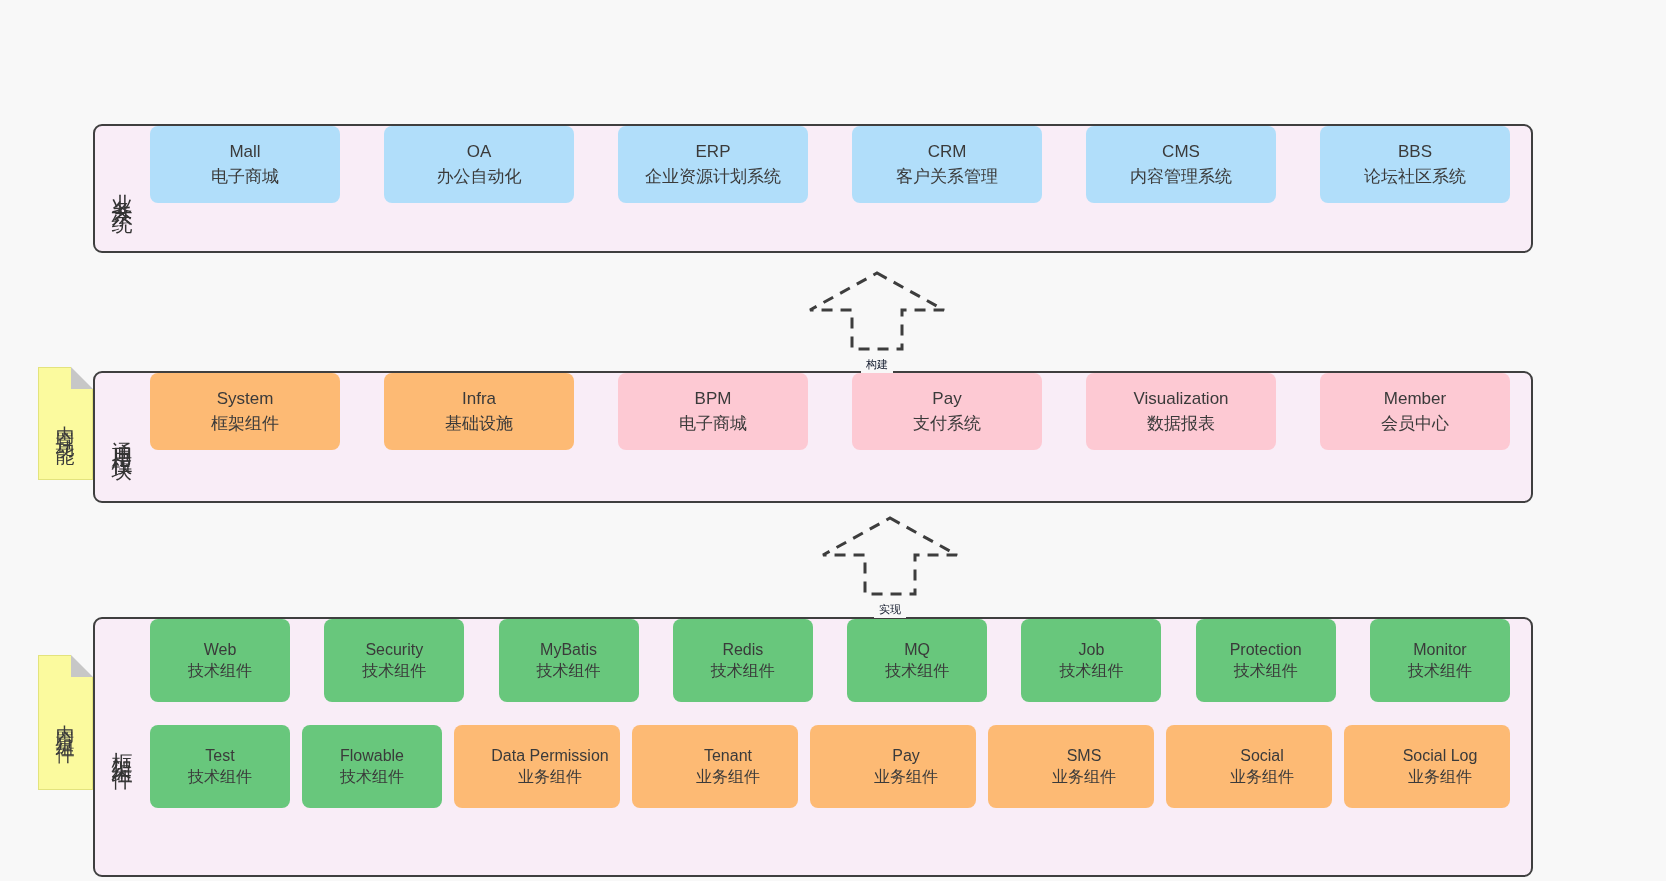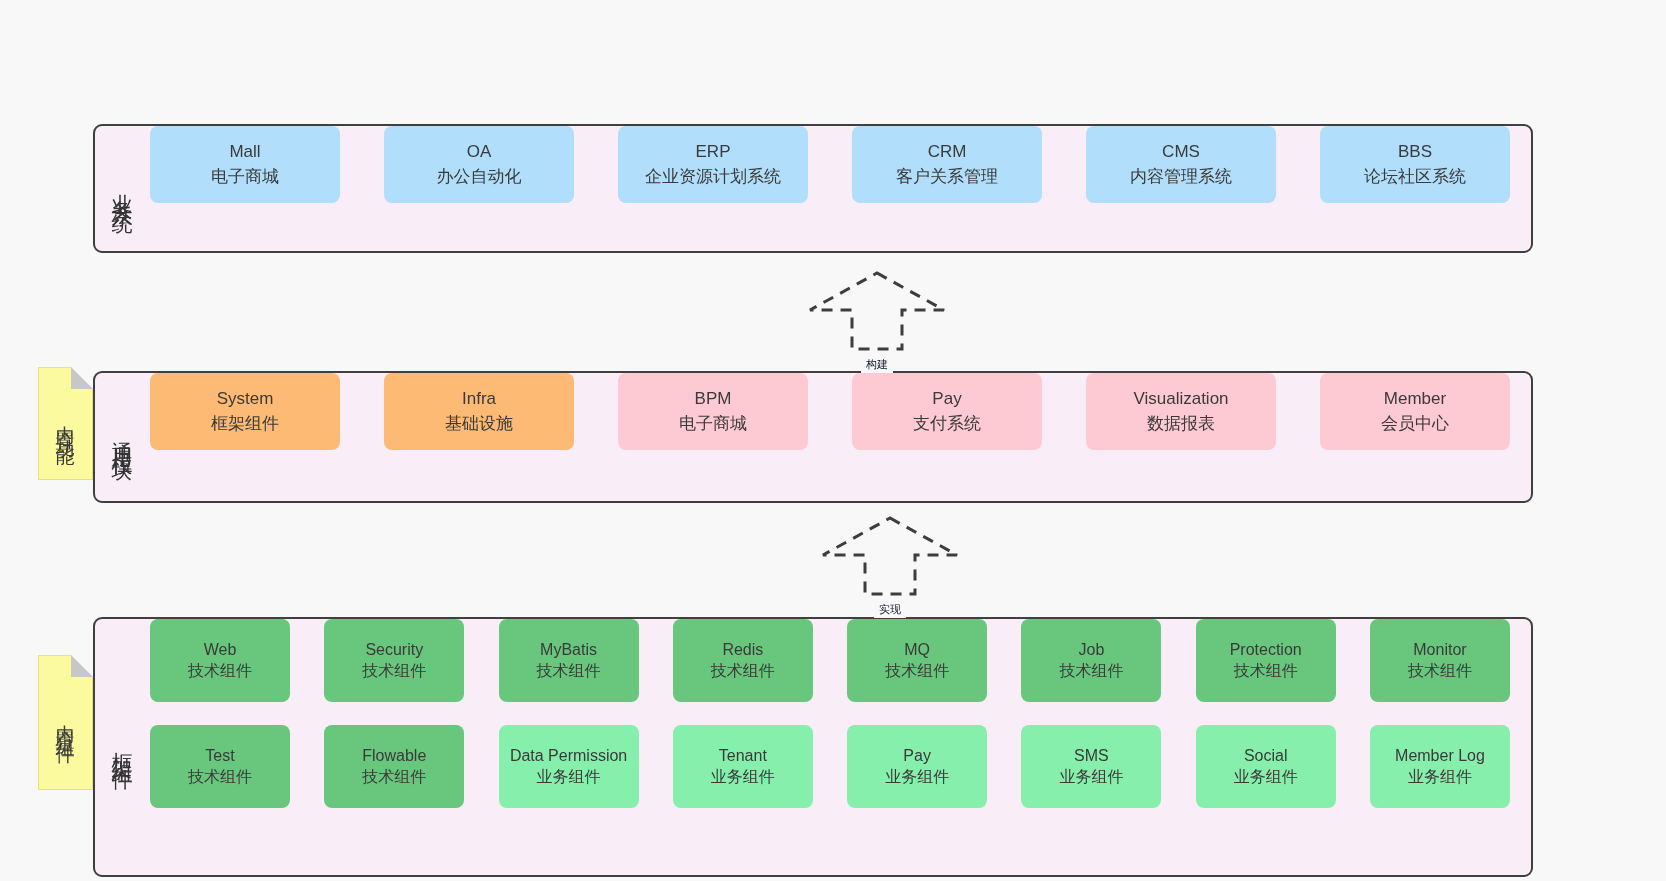--- a/index.html
+++ b/index.html
@@ -22,21 +22,21 @@
   .boxes-row { display:flex; justify-content:space-between; align-items:center; }
 
   .box { border-radius:8px; display:flex; flex-direction:column; align-items:center;
          justify-content:center; text-align:center; color:#3a3a3a; }
   .box-lg { width:190px; height:77px; font-size:17px; line-height:1.45; }
   .box-sm { width:140px; height:83px; font-size:16px; line-height:1.3; }
   .blue        { background:#b1defa; }
   .red         { background:#fdba74; }
   .pink        { background:#fdc9d3; }
   .green-dark  { background:#68c77c; }
-  .green-light { background:#86efac; }
+  .green-light { background:#fdba74;padding-left:26px; }
 
   .note { position:absolute; left:38px; width:55px; background:#fbfa9e;
           border:1px solid #e3e37d; box-sizing:border-box; z-index:3;
           display:flex; align-items:center; justify-content:center; }
   .note-modules   { top:367px; height:113px; }
   .note-framework { top:655px; height:135px; }
   .note .vtext { font-size:19px; letter-spacing:7px; color:#3a3a3a; }
   .note-fold { position:absolute; top:-1px; right:-1px; width:0; height:0;
                border-style:solid; border-width:0 22px 22px 0;
                border-color:transparent #f8f8f8 #c7c7c7 transparent; }
@@ -206,20 +206,20 @@
         </div>
         <div class="box box-sm green-light">
           <div>SMS</div>
           <div>业务组件</div>
         </div>
         <div class="box box-sm green-light">
           <div>Social</div>
           <div>业务组件</div>
         </div>
         <div class="box box-sm green-light">
-          <div>Member Log</div>
+          <div>Social Log</div>
           <div>业务组件</div>
         </div>
       </div>
     </div>
   </section>
 
 </div>
 
 </body></html>

